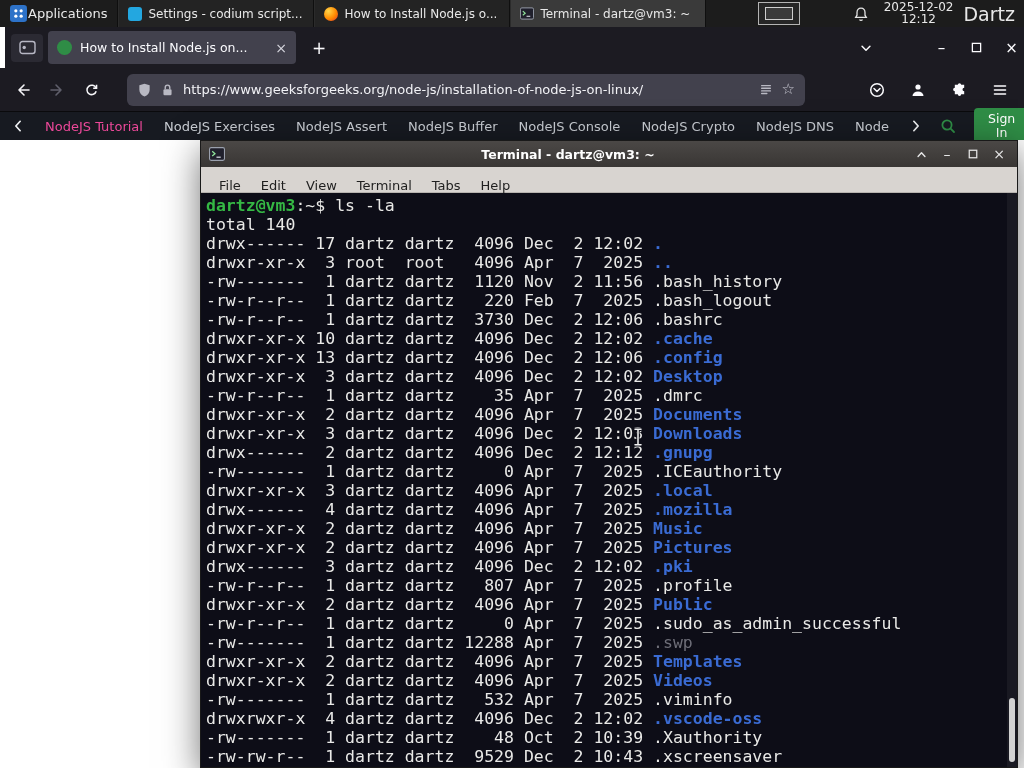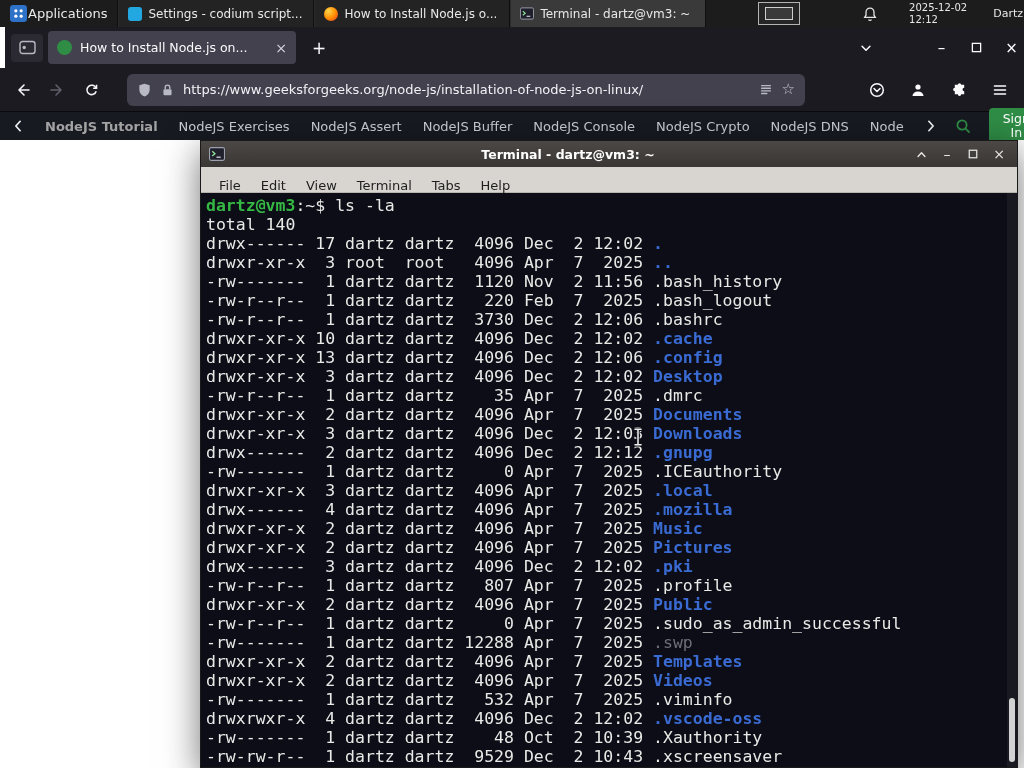--- a/index.html
+++ b/index.html
@@ -16,22 +16,22 @@
            white-space:nowrap;overflow:hidden;}
   .win-btn.active{background:#3a3a3a;}
   .tb-title{overflow:hidden;text-overflow:clip;white-space:nowrap;}
   .tb-ic{flex:0 0 auto;width:14px;height:14px;display:inline-flex;}
   .tb-ic.ff{border-radius:50%;background:radial-gradient(circle at 32% 30%,#ffd54a,#ff8a00 55%,#e84e1f 85%);}
   .tb-ic.cod{border-radius:3px;background:#23a7e0;}
   .workspace{margin-left:52px;width:40px;height:21px;border:1px solid #b4b4b4;background:#262626;
              display:flex;align-items:center;justify-content:center;}
   .ws-inner{width:26px;height:11px;border:1px solid #cfcfcf;background:#3a3a3a;}
   .bell{margin-left:auto;width:26px;display:flex;justify-content:center;color:#e4e4e4;}
-  .clock{font-size:10px;line-height:11.5px;margin:0 26px;}
-  .panel-user{font-size:11px;margin-right:1px;}
+  .clock{text-align:center;font-size:12px;line-height:11.5px;margin:0 10px;}
+  .panel-user{font-size:19px;margin-right:9px;}
 
   
   .tabbar{position:absolute;left:5px;top:27px;width:1024px;height:41px;background:var(--firefox-chrome,#1c1b22);
           display:flex;align-items:center;color:#fbfbfe;}
   .fxview{width:32px;height:28px;margin-left:6px;border-radius:4px;background:#2b2a33;display:flex;
           align-items:center;justify-content:center;color:#b8b8c5;}
   .tab{width:230px;height:33px;margin-left:5px;background:var(--firefox-field,#42414d);border-radius:4px;
        display:flex;align-items:center;padding:0 9px;gap:8px;font-size:12.5px;overflow:hidden;}
   .favicon{width:15px;height:15px;border-radius:50%;background:var(--gfg-green,#2f8d46);flex:0 0 auto;}
   .tab-title{flex:1;white-space:nowrap;overflow:hidden;}
@@ -53,21 +53,21 @@
   .url-text{flex:1;white-space:nowrap;overflow:hidden;}
   .star{font-size:15px;color:#c3c3cd;line-height:1;}
   .nav-right{margin-left:auto;display:flex;align-items:center;gap:13px;padding-right:4px;color:#d7d7df;}
   .nav-right .icon-btn{width:28px;}
 
   
   .sitenav{position:absolute;left:0;top:112px;width:1024px;height:28px;background:var(--sitenav-background,#171a21);
            display:flex;align-items:center;color:#c9cdd3;font-size:13px;gap:21px;padding:0 12px;box-sizing:border-box;}
   .sn-chev{display:flex;align-items:center;color:#eef0f2;}
   .sn-item{white-space:nowrap;cursor:pointer;}
-  .sn-item.active{color:#a3a3a3;font-weight:bold;}
+  .sn-item.active{color:#ec4899;font-weight:normal;}
   .sn-right{margin-left:auto;display:flex;align-items:center;gap:18px;}
   .sn-search{display:flex;align-items:center;color:var(--gfg-green,#2f8d46);}
   .signin{background:var(--gfg-green,#2f8d46);color:#fff;border:none;border-radius:4px;font-size:12.5px;
           padding:4px 14px;font-family:inherit;line-height:1.1;}
 
   
   .page{position:absolute;left:0;top:140px;width:1024px;height:628px;background:#ffffff;}
 
   
   .term{position:absolute;left:200px;top:140px;width:818px;height:628px;display:flex;flex-direction:column;

